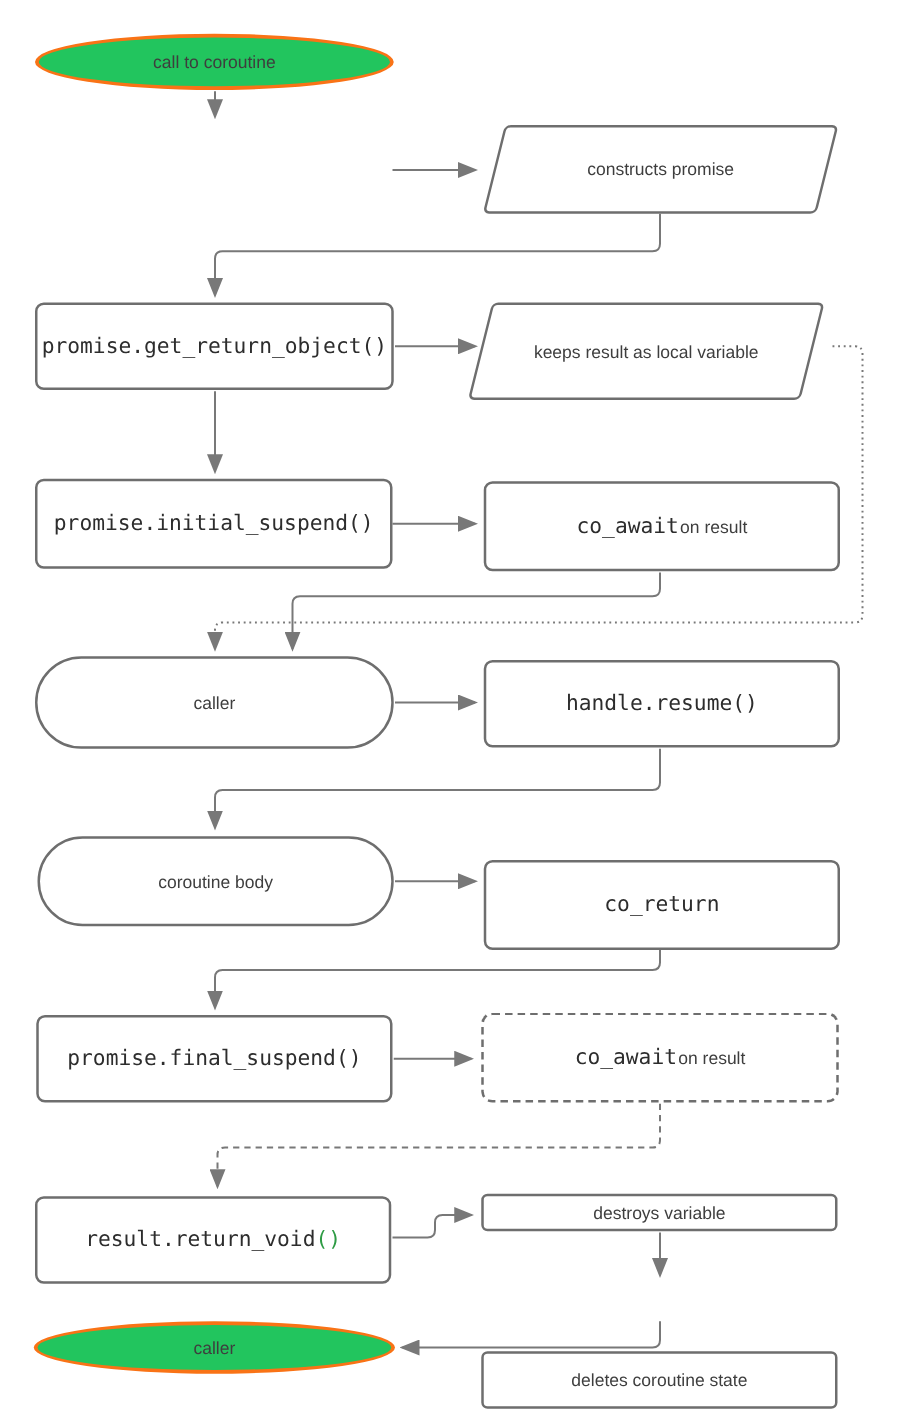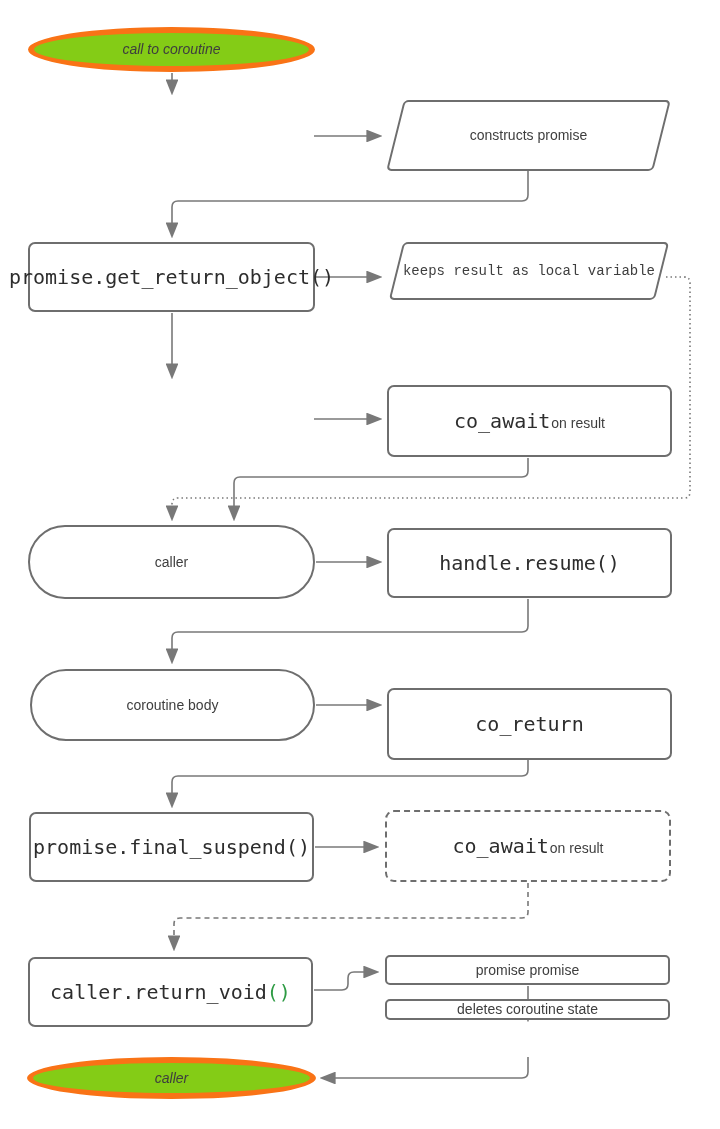--- a/index.html
+++ b/index.html
@@ -9,29 +9,29 @@
   }
   .node{
     position:absolute;display:flex;align-items:center;justify-content:center;
     box-sizing:border-box;text-align:center;color:#3e3e3e;font-size:14px;line-height:1.2;
   }
   .rect{
     border:2px solid #6e6e6e;border-radius:7px;background:#ffffff;
   }
   .rect.dashed{border-style:dashed;border-radius:9px;}
   .stadium{border:2px solid #6e6e6e;background:#ffffff;}
-  .ellipse{border:6px solid #f97316;border-radius:50%;background:#84cc16;font-style:italic;}
+  .ellipse{border:3px solid #f97316;border-radius:50%;background:#22c55e;}
   .para{background:transparent;border:none;}
   .para .para-bg{
     position:absolute;top:0;bottom:0;left:9px;right:9px;
     border:2px solid #6e6e6e;border-radius:5px;background:#ffffff;
     transform:skewX(-14deg);
   }
   .label{position:relative;z-index:2;padding:0 8px;}
-  .mono{font-family:"DejaVu Sans Mono", monospace;color:#2d2d2d;font-size:20px;letter-spacing:0px;}
+  .mono{font-family:"DejaVu Sans Mono", monospace;color:#2d2d2d;font-size:17px;letter-spacing:0px;}
   .mixed .mono{margin-right:1px;text-align:center;}
   .green{color:#2e9b44;}
   svg.wires{position:absolute;left:0;top:0;z-index:1;}
   .node{z-index:2;}
   .watermark{
     position:absolute;right:16px;top:1085px;z-index:3;
     color:#cbcbcb;font-size:21px;font-weight:bold;letter-spacing:1px;
   }
 </style>
 </head>
@@ -73,25 +73,28 @@
 
   <div class="node para" style="left:386px;top:100px;width:285px;height:71px;">
     <span class="para-bg"></span>
     <span class="label">constructs promise</span>
   </div>
 
   <div class="node rect" style="left:28px;top:242px;width:287px;height:70px;">
     <span class="label mono">promise.get_return_object()</span>
   </div>
 
-  <div class="node para" style="left:387px;top:242px;width:284px;height:58px;font-family:Liberation Mono, monospace;">
+  <div class="node para" style="left:375px;top:242px;width:284px;height:78px;">
     <span class="para-bg"></span>
     <span class="label">keeps result as local variable</span>
   </div>
 
+  <div class="node rect" style="left:28px;top:383px;width:286px;height:72px;">
+    <span class="label mono">promise.initial_suspend()</span>
+  </div>
 
   <div class="node rect mixed" style="left:387px;top:385px;width:285px;height:72px;">
     <span class="label"><span class="mono">co_await</span><span>on result</span></span>
   </div>
 
   <div class="node stadium" style="left:28px;top:525px;width:287px;height:74px;border-radius:37px;">
     <span class="label">caller</span>
   </div>
 
   <div class="node rect" style="left:387px;top:528px;width:285px;height:70px;">
@@ -108,28 +111,28 @@
 
   <div class="node rect" style="left:29px;top:812px;width:285px;height:70px;">
     <span class="label mono">promise.final_suspend()</span>
   </div>
 
   <div class="node rect dashed mixed" style="left:385px;top:810px;width:286px;height:72px;">
     <span class="label"><span class="mono">co_await</span><span>on result</span></span>
   </div>
 
   <div class="node rect" style="left:28px;top:957px;width:285px;height:70px;">
-    <span class="label mono"><span>caller.return_void</span><span class="green">()</span></span>
+    <span class="label mono"><span>result.return_void</span><span class="green">()</span></span>
   </div>
 
   <div class="node rect" style="left:385px;top:955px;width:285px;height:30px;border-radius:5px;">
-    <span class="label">promise promise</span>
+    <span class="label">destroys variable</span>
   </div>
 
-  <div class="node rect" style="left:385px;top:999px;width:285px;height:21px;border-radius:5px;">
+  <div class="node rect" style="left:385px;top:1081px;width:285px;height:46px;border-radius:5px;">
     <span class="label">deletes coroutine state</span>
   </div>
 
   <div class="node ellipse" style="left:27px;top:1057px;width:289px;height:42px;">
     <span class="label">caller</span>
   </div>
 
 
 </div>
 

